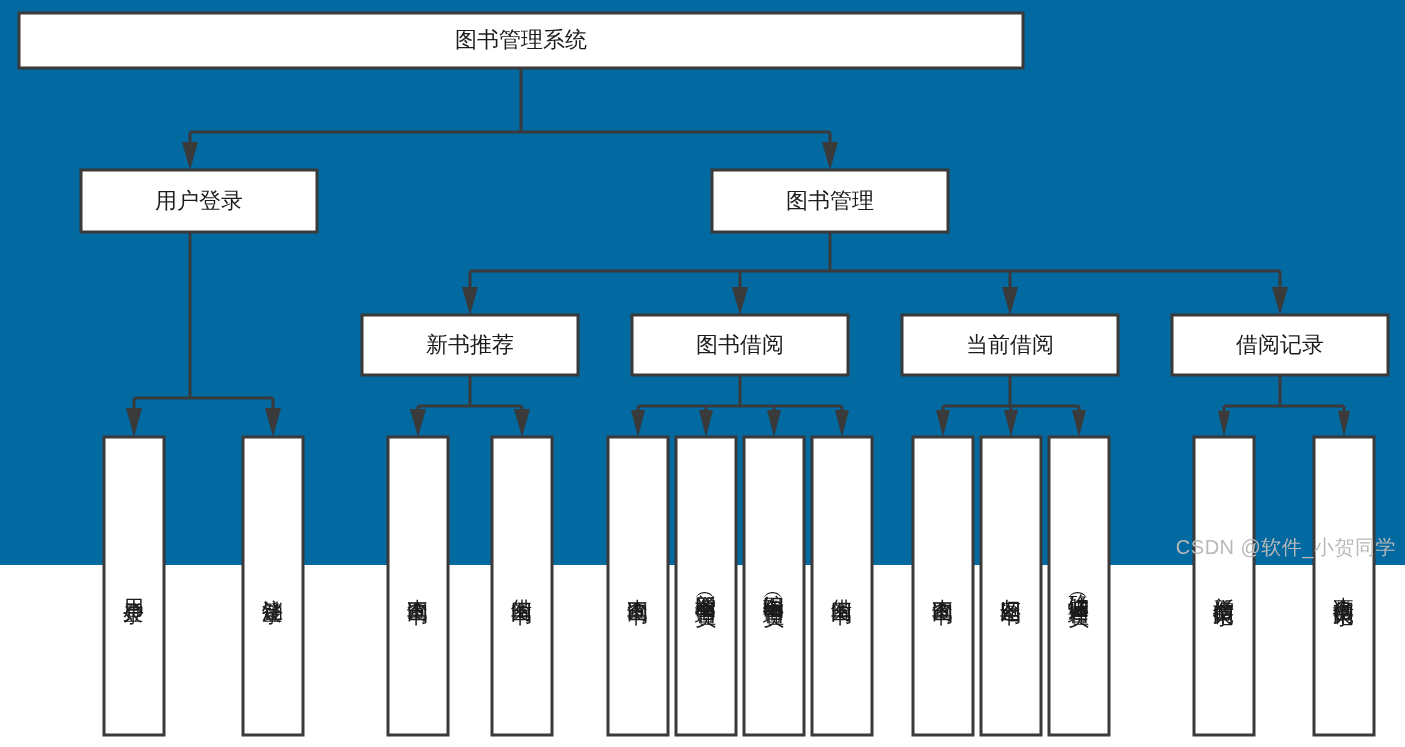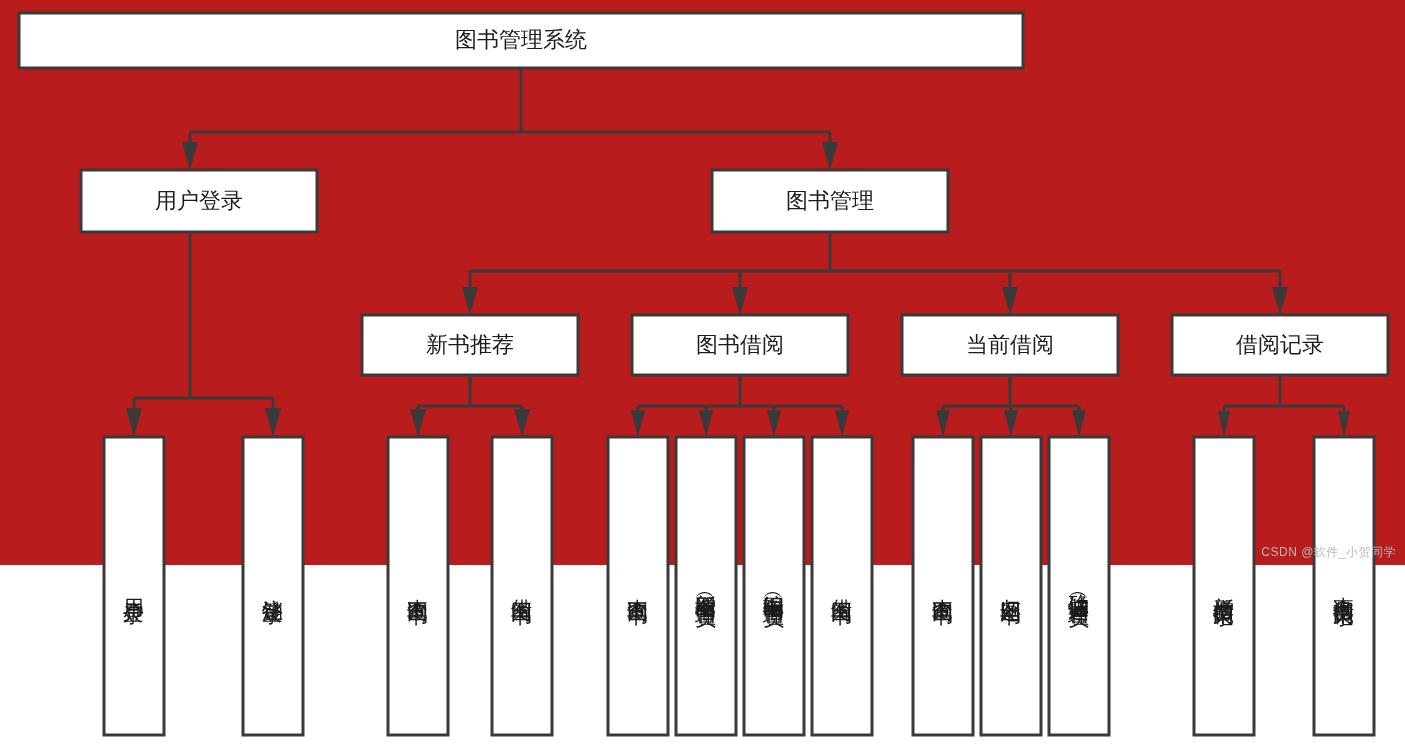--- a/index.html
+++ b/index.html
@@ -10,21 +10,21 @@
   body {
     width: 1405px;
     height: 747px;
     font-family: "Liberation Sans", sans-serif;
     overflow: hidden;
   }
   #diagram-root {
     position: relative;
     width: 1405px;
     height: 565px;
-    background: #b91c1c;
+    background: #0369a1;
   }
   svg.diagram {
     position: absolute;
     left: 0;
     top: 0;
     width: 1405px;
     height: 747px;
     display: block;
   }
   .node-rect {
@@ -55,21 +55,21 @@
     text-orientation: upright;
     letter-spacing: 2px;
     dominant-baseline: central;
   }
   .watermark {
     position: absolute;
     right: 9px;
     bottom: 4px;
     color: #b9b9b9;
     font-family: "Liberation Sans", sans-serif;
-    font-size: 12px;
+    font-size: 20px;
     letter-spacing: 0.5px;
     white-space: nowrap;
     user-select: none;
   }
 </style>
 </head>
 <body>
 
 <div id="diagram-root">
 

